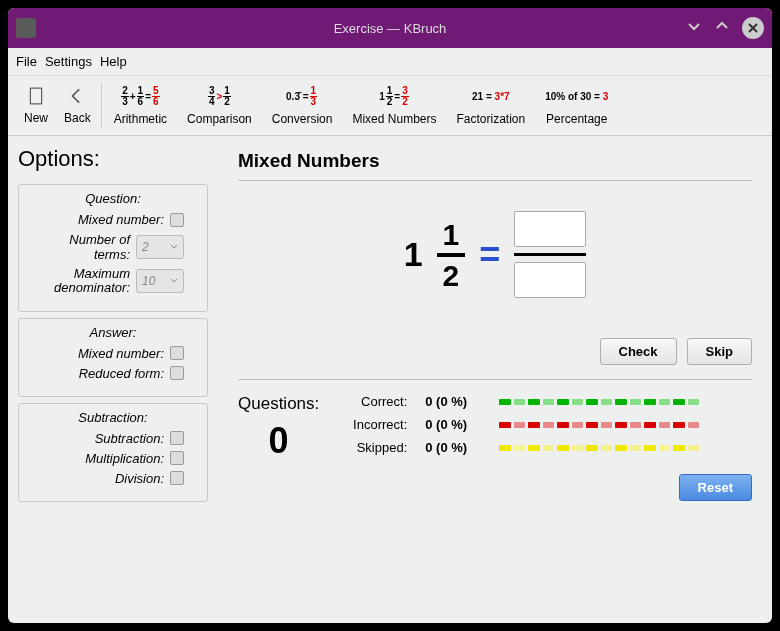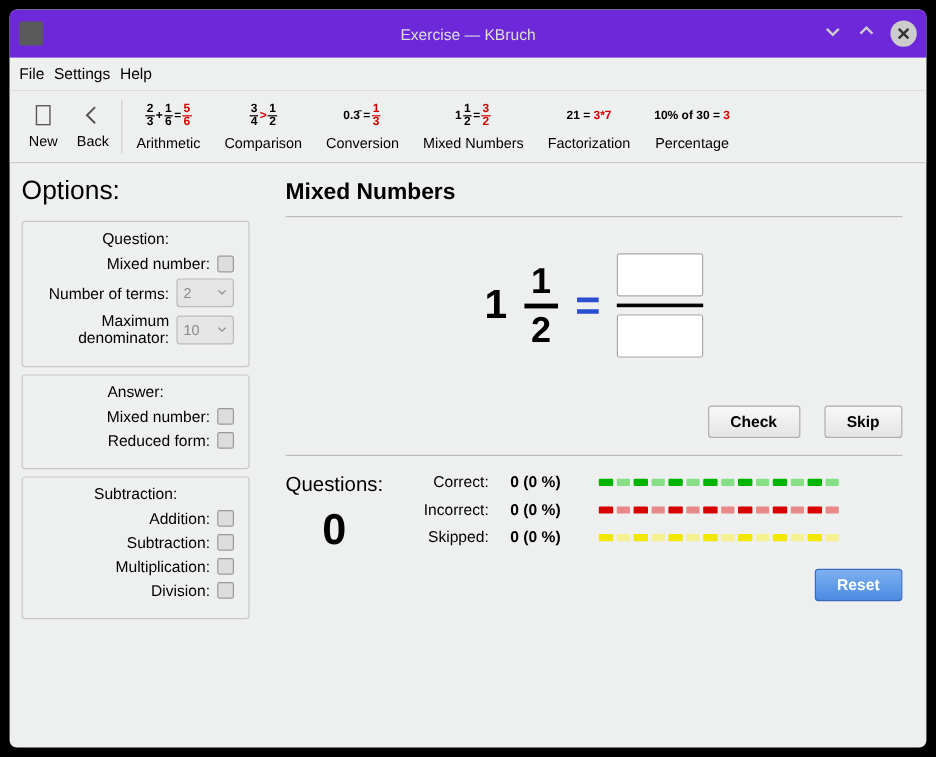--- a/index.html
+++ b/index.html
@@ -1,18 +1,18 @@
 <!DOCTYPE html>
 <html><head>
 <meta charset="utf-8">
 <style>
 * { box-sizing: border-box; margin: 0; padding: 0; }
 body { font-family: sans-serif; background: #000; display: flex; align-items: center; justify-content: center; height: 631px; width: 780px; }
 .window { width: 764px; height: 615px; background: #eeefef; border-radius: 6px; overflow: hidden; display: flex; flex-direction: column; box-shadow: 0 2px 10px rgba(0,0,0,0.5); }
-.titlebar { background: #6d28d9; height: 40px; display: flex; align-items: center; padding: 0 8px; color: #ddd; position: relative; }
+.titlebar { background: #701a75; height: 40px; display: flex; align-items: center; padding: 0 8px; color: #ddd; position: relative; }
 .titlebar .app-icon { width: 20px; height: 20px; background: #5a5a5a; border-radius: 2px; margin-right: 8px; }
 .titlebar .title { position: absolute; left: 50%; transform: translateX(-50%); font-size: 13px; }
 .titlebar .controls { margin-left: auto; display: flex; gap: 12px; align-items: center; }
 .titlebar .controls svg { width: 16px; height: 16px; }
 .titlebar .close { width: 22px; height: 22px; border-radius: 50%; background: #ccc; display: flex; align-items: center; justify-content: center; }
 .menubar { background: #eeefef; height: 28px; display: flex; align-items: center; padding: 0 8px; font-size: 13px; gap: 8px; border-bottom: 1px solid #ddd; }
 .menubar span { cursor: pointer; }
 .toolbar { background: #eeefef; height: 60px; display: flex; align-items: center; padding: 0 8px; border-bottom: 1px solid #ccc; }
 .tool-btn { display: flex; flex-direction: column; align-items: center; justify-content: center; padding: 4px 8px; font-size: 12px; cursor: pointer; height: 55px; }
 .tool-btn .ticon { width: 18px; height: 18px; margin-bottom: 6px; }
@@ -20,40 +20,40 @@
 .exercise-btn { display: flex; flex-direction: column; align-items: center; padding: 4px 10px; font-size: 12px; cursor: pointer; height: 55px; justify-content: center; }
 .ex-preview { height: 22px; display: flex; align-items: center; font-size: 10px; margin-bottom: 4px; font-weight: bold; }
 .ex-preview .red { color: #d80000; }
 .tinyfrac { display: inline-flex; flex-direction: column; align-items: center; line-height: 1.05; margin: 0 1px; font-size: 10px; }
 .tinyfrac .n { border-bottom: 1px solid #000; padding: 0 1px; }
 .tinyfrac.red .n { border-bottom-color: #d80000; color: #d80000; }
 .tinyfrac.red .d { color: #d80000; }
 .content { flex: 1; display: flex; }
 .sidebar { width: 210px; padding: 10px; }
 .sidebar h2 { font-size: 22px; margin-bottom: 12px; font-weight: normal; }
-.panel { border: 1px solid #c8c8c8; border-radius: 3px; margin-bottom: 6px; padding: 6px 12px 10px; font-size: 13px; }
+.panel { border: 1px solid #c8c8c8; border-radius: 3px; margin-bottom: 6px; padding: 6px 23px 10px; font-size: 13px; font-style: italic; }
 .panel .phead { text-align: center; margin-bottom: 6px; font-size: 13px; }
 .row { display: flex; align-items: center; justify-content: flex-end; gap: 6px; margin: 5px 0; }
 .row label { text-align: right; flex: 1; }
 .chk { width: 14px; height: 14px; border: 1px solid #999; background: #ddd; border-radius: 2px; }
 .sel { width: 48px; height: 24px; border: 1px solid #bbb; border-radius: 3px; background: #e5e5e5; display: flex; align-items: center; justify-content: space-between; padding: 0 5px; font-size: 12px; color: #888; }
 .sel svg { width: 8px; height: 8px; }
 .main { flex: 1; padding: 14px 20px; display: flex; flex-direction: column; }
 .main h1 { font-size: 19px; font-weight: bold; margin-bottom: 8px; }
 .main hr { border: none; border-top: 1px solid #bbb; margin-bottom: 30px; }
 .question-area { display: flex; align-items: center; justify-content: center; gap: 14px; margin-bottom: 40px; }
 .whole { font-size: 34px; font-weight: bold; }
 .bigfrac { display: flex; flex-direction: column; align-items: center; font-size: 30px; font-weight: bold; }
 .bigfrac .n, .bigfrac .d { padding: 0 6px; line-height: 1.1; }
 .bigfrac .bar { width: 100%; height: 4px; background: #000; margin: 2px 0; }
 .eq { font-size: 36px; font-weight: bold; color: #2a4ed0; }
 .answer-inputs { display: flex; flex-direction: column; align-items: center; gap: 6px; }
 .answer-inputs .inp { width: 72px; height: 36px; border: 1px solid #aaa; background: #fff; border-radius: 2px; }
 .answer-inputs .bar { width: 72px; height: 3px; background: #000; }
-.actions { display: flex; justify-content: flex-end; gap: 20px; margin-bottom: 14px; }
+.actions { display: flex; justify-content: flex-end; gap: 10px; margin-bottom: 14px; }
 .btn { padding: 5px 18px; border: 1px solid #aeaeae; border-radius: 3px; background: linear-gradient(#f8f8f8,#e4e4e4); font-size: 13px; font-weight: bold; cursor: pointer; }
 hr.mid { border: none; border-top: 1px solid #bbb; margin-bottom: 14px; }
 .stats { display: flex; gap: 18px; }
 .stats-left { text-align: center; }
 .stats-left .ql { font-size: 17px; margin-bottom: 6px; }
 .stats-left .qn { font-size: 36px; font-weight: bold; }
 .stats-mid { display: flex; flex-direction: column; gap: 8px; font-size: 13px; }
 .statrow { display: flex; gap: 18px; align-items: center; }
 .statrow .sl { width: 70px; text-align: right; }
 .statrow .sv { font-weight: bold; width: 56px; }
@@ -224,24 +224,20 @@
           </div>
         <div class="row">
             <label>Reduced form:</label>
             <div class="chk"></div>
           </div>
       </div>
 
       <div class="panel">
         <div class="phead">Subtraction:</div>
         <div class="row">
-            <label>Addition:</label>
-            <div class="chk"></div>
-          </div>
-        <div class="row">
             <label>Subtraction:</label>
             <div class="chk"></div>
           </div>
         <div class="row">
             <label>Multiplication:</label>
             <div class="chk"></div>
           </div>
         <div class="row">
             <label>Division:</label>
             <div class="chk"></div>

